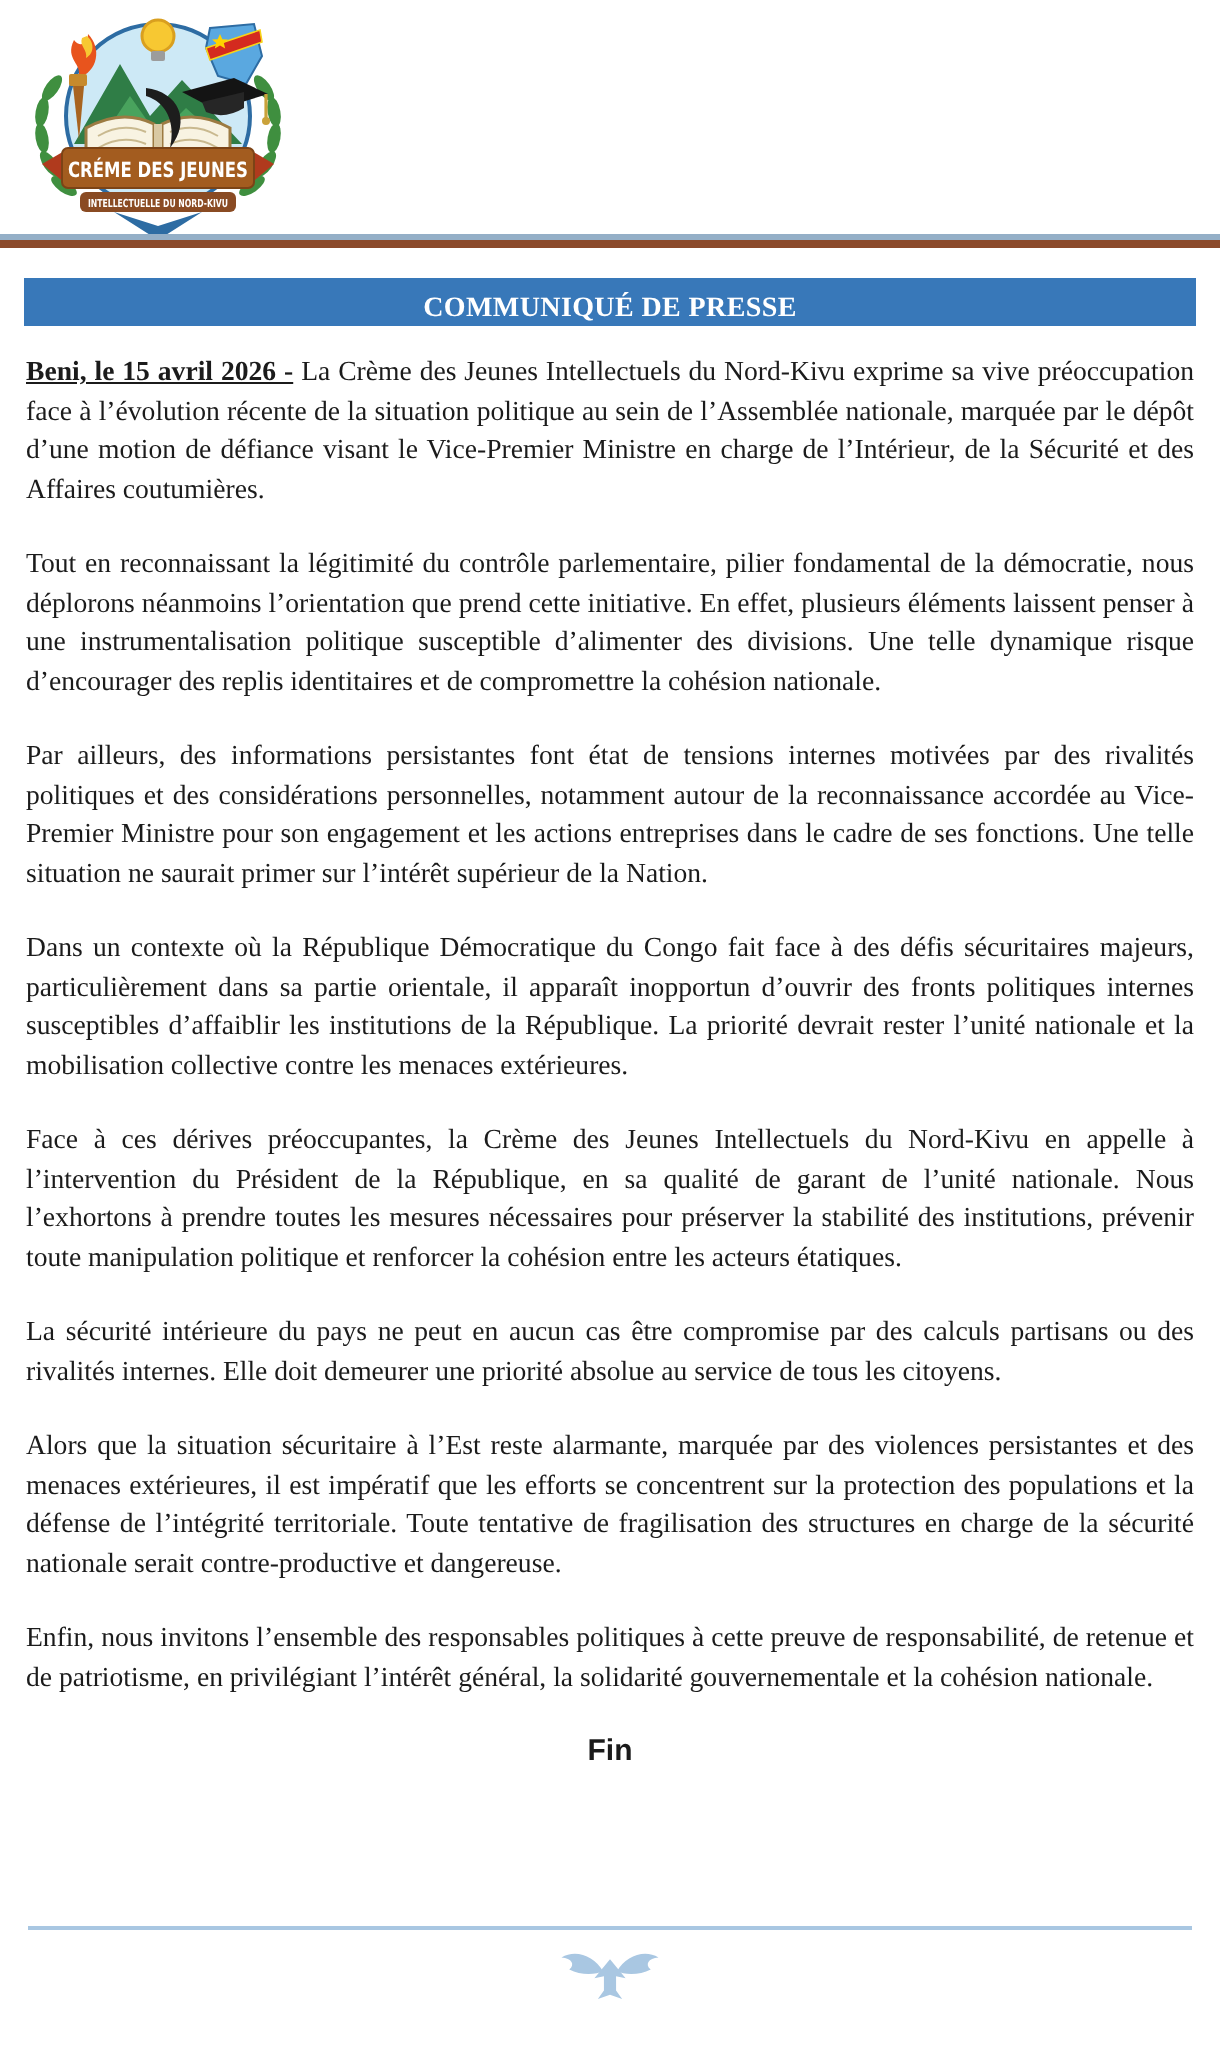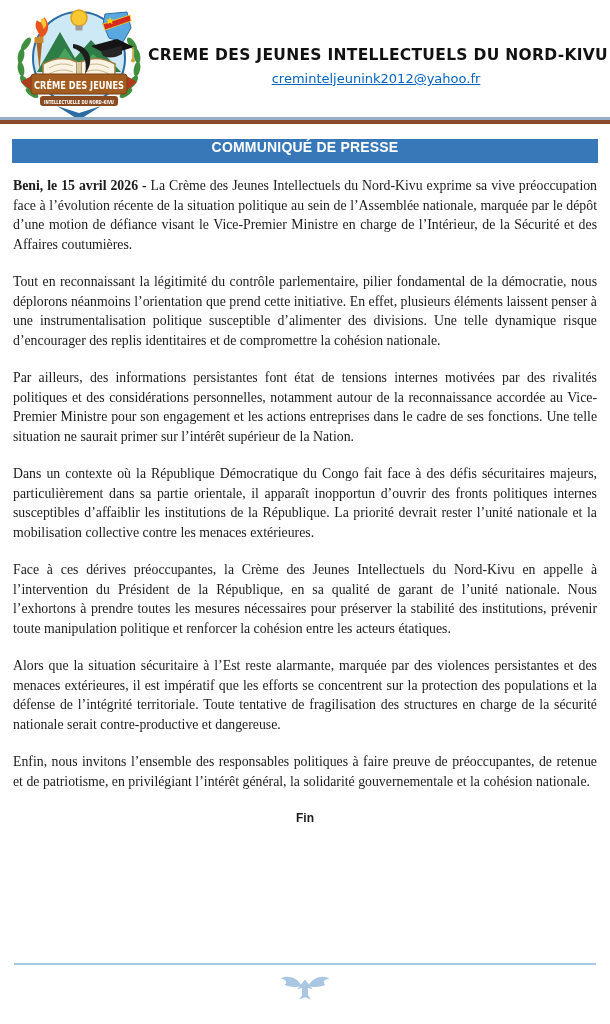--- a/index.html
+++ b/index.html
@@ -25,34 +25,34 @@
 
   
   .rule { position:absolute; top:117px; left:0; right:0; }
   .rule-top { height:3px; background:#94AFC7; }
   .rule-bottom { height:4px; background:#8B4A2B; }
 
   
   .press-banner {
     position:absolute; top:139px; left:12px; right:12px; height:24px;
     background:#3878B9; color:#ffffff;
-    font-family:Liberation Sans, sans-serif; font-weight:bold; font-size:14px;
-    display:flex; align-items:flex-start; justify-content:center; letter-spacing:0.2px;
+    font-family:Liberation Serif, serif; font-weight:bold; font-size:14px;
+    display:flex; align-items:flex-end; justify-content:center; letter-spacing:0.2px;
   }
 
   
   .content {
     position:absolute; top:176px; left:13px; right:13px;
     text-align:justify; font-size:13.8px; line-height:19.5px;
   }
   .content p { margin:0 0 18px 0; }
-  .dateline { font-weight:bold; }
+  .dateline { font-weight:bold;text-decoration:underline; }
   .fin {
     text-align:center; font-family:"Liberation Sans", sans-serif;
-    font-weight:bold; font-size:12px; margin-top:2px;
+    font-weight:bold; font-size:15px; margin-top:2px;
   }
 
   
   .footer-rule {
     position:absolute; top:963px; left:14px; right:14px;
     border-top:2px solid #A9C7E2;
   }
   .footer-dove {
     position:absolute; top:973px; left:50%; transform:translateX(-50%);
     width:52px; height:34px;
@@ -135,45 +135,40 @@
 
         <g>
           <rect x="27" y="88" width="78" height="10" rx="3" fill="#8a4b23"></rect>
           <text x="66" y="95.5" font-family="DejaVu Sans, sans-serif" font-size="5.5" font-weight="bold" fill="#ffffff" text-anchor="middle" textLength="70" lengthAdjust="spacingAndGlyphs">INTELLECTUELLE DU NORD-KIVU</text>
         </g>
 
         <path d="M44 98 L66 112 L88 98 L66 105 Z" fill="#2d6ca3"></path>
       </svg>
     </div>
 
-    <div class="header-text">
-      <div class="org-name">CREME DES JEUNES INTELLECTUELS DU NORD-KIVU</div>
-      <div class="email-line">
-        <a href="#" class="email-link">creminteljeunink2012@yahoo.fr</a>
-      </div>
-    </div>
   </div>
 
   <div class="rule">
     <div class="rule-top"></div>
     <div class="rule-bottom"></div>
   </div>
 
   <div class="press-banner">
     <span>COMMUNIQUÉ DE PRESSE</span>
   </div>
 
   <div class="content">
     <p><span class="dateline">Beni, le 15 avril 2026 -</span> <span>La Crème des Jeunes Intellectuels du Nord-Kivu exprime sa vive préoccupation face à l’évolution récente de la situation politique au sein de l’Assemblée nationale, marquée par le dépôt d’une motion de défiance visant le Vice-Premier Ministre en charge de l’Intérieur, de la Sécurité et des Affaires coutumières.</span></p>
     <p>Tout en reconnaissant la légitimité du contrôle parlementaire, pilier fondamental de la démocratie, nous déplorons néanmoins l’orientation que prend cette initiative. En effet, plusieurs éléments laissent penser à une instrumentalisation politique susceptible d’alimenter des divisions. Une telle dynamique risque d’encourager des replis identitaires et de compromettre la cohésion nationale.</p>
     <p>Par ailleurs, des informations persistantes font état de tensions internes motivées par des rivalités politiques et des considérations personnelles, notamment autour de la reconnaissance accordée au Vice-Premier Ministre pour son engagement et les actions entreprises dans le cadre de ses fonctions. Une telle situation ne saurait primer sur l’intérêt supérieur de la Nation.</p>
     <p>Dans un contexte où la République Démocratique du Congo fait face à des défis sécuritaires majeurs, particulièrement dans sa partie orientale, il apparaît inopportun d’ouvrir des fronts politiques internes susceptibles d’affaiblir les institutions de la République. La priorité devrait rester l’unité nationale et la mobilisation collective contre les menaces extérieures.</p>
     <p>Face à ces dérives préoccupantes, la Crème des Jeunes Intellectuels du Nord-Kivu en appelle à l’intervention du Président de la République, en sa qualité de garant de l’unité nationale. Nous l’exhortons à prendre toutes les mesures nécessaires pour préserver la stabilité des institutions, prévenir toute manipulation politique et renforcer la cohésion entre les acteurs étatiques.</p>
+    <p>La sécurité intérieure du pays ne peut en aucun cas être compromise par des calculs partisans ou des rivalités internes. Elle doit demeurer une priorité absolue au service de tous les citoyens.</p>
     <p>Alors que la situation sécuritaire à l’Est reste alarmante, marquée par des violences persistantes et des menaces extérieures, il est impératif que les efforts se concentrent sur la protection des populations et la défense de l’intégrité territoriale. Toute tentative de fragilisation des structures en charge de la sécurité nationale serait contre-productive et dangereuse.</p>
-    <p>Enfin, nous invitons l’ensemble des responsables politiques à faire preuve de préoccupantes, de retenue et de patriotisme, en privilégiant l’intérêt général, la solidarité gouvernementale et la cohésion nationale.</p>
+    <p>Enfin, nous invitons l’ensemble des responsables politiques à cette preuve de responsabilité, de retenue et de patriotisme, en privilégiant l’intérêt général, la solidarité gouvernementale et la cohésion nationale.</p>
     <div class="fin">Fin</div>
   </div>
 
   <div class="footer-rule"></div>
   <div class="footer-dove">
     <svg width="52" height="34" viewBox="0 0 60 36">
       <g fill="#A9C7E2">
         <path d="M26 13 C21 4 10 0 2 5 C8 5.5 10 9 6.5 12 C13 15.5 22 15 26 13 Z"></path>
         <path d="M34 13 C39 4 50 0 58 5 C52 5.5 50 9 53.5 12 C47 15.5 38 15 34 13 Z"></path>
         <path d="M30 6 L39 17 L33.5 15.8 L33.5 24 L37 29 L30 26.5 L23 29 L26.5 24 L26.5 15.8 L21 17 Z"></path>

